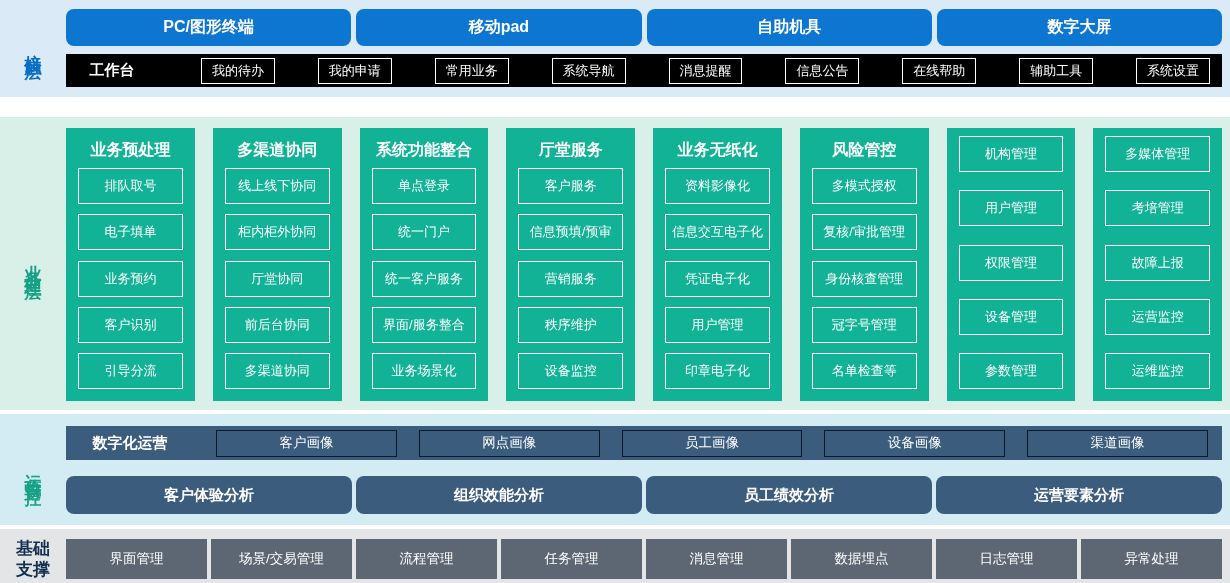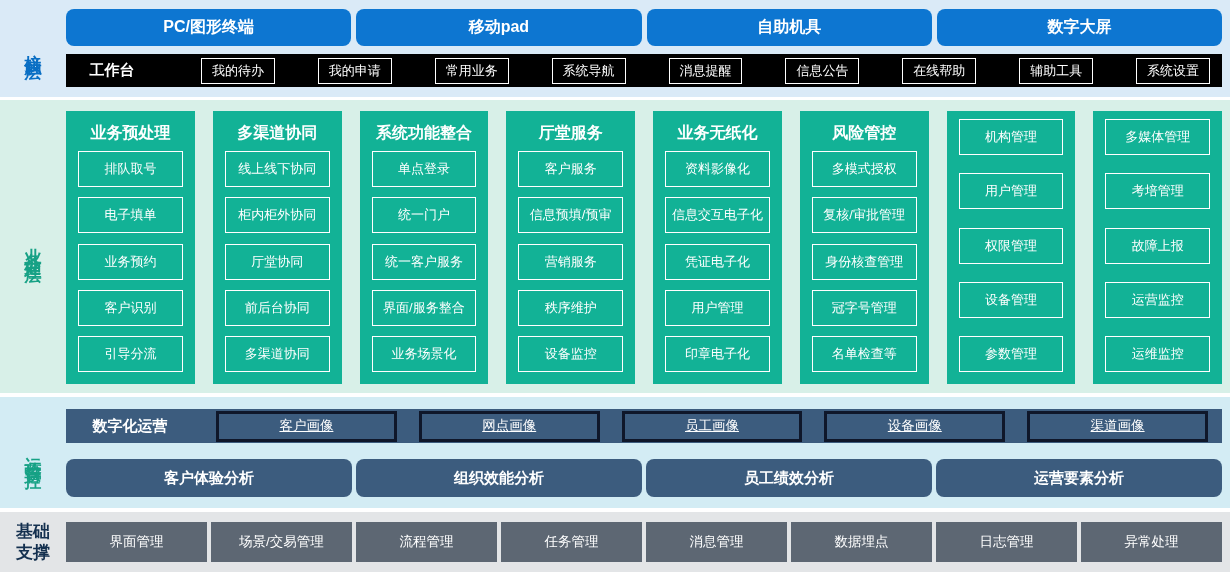--- a/index.html
+++ b/index.html
@@ -1,20 +1,20 @@
 <!DOCTYPE html>
 <html><head>
 <meta charset="utf-8">
 <style>
   html,body { margin:0; padding:0; }
   body { font-family: "Liberation Sans", "DejaVu Sans", sans-serif; background:#ffffff; }
   .page { width:1230px; height:583px; background:#ffffff; overflow:hidden; }
 
   .layer { display:flex; }
-  .layer-contact    { height:97px;  background:#daeaf7; margin-bottom:3px; }
+  .layer-contact    { height:97px;  background:#daeaf7; margin-bottom:20px; }
   .layer-business   { height:293px; background:#d8f0e8; margin-bottom:4px; }
   .layer-ops        { height:111px; background:#d3ecf4; margin-bottom:4px; }
   .layer-foundation { height:60px;  background:#e3e5e7; }
 
   .label-col { width:66px; flex:none; display:flex; align-items:center; justify-content:center; }
   .layer-body { flex:1; min-width:0; padding-right:8px; }
 
   .vlabel { writing-mode:vertical-lr; text-orientation:upright; font-weight:bold;
             font-size:17px; letter-spacing:5px; }
   .vlabel-blue  { color:#0a6fc4; }
@@ -47,23 +47,23 @@
   .biz-item { min-height:30px; border:1px solid #fff; display:flex; align-items:center;
               justify-content:center; color:#fff; font-size:13px; text-align:center;
               padding:2px 3px; line-height:1.2; }
 
   
   .layer-ops .layer-body { padding-top:12px; }
   .digital-bar { height:34px; background:#3c5c7e; display:flex; align-items:center;
                  padding-right:14px; margin-bottom:16px; }
   .digital-label { width:128px; flex:none; text-align:center; color:#fff;
                    font-weight:bold; font-size:15px; }
-  .digital-item { flex:1; margin-left:22px; height:25px; border:3px solid #0f172a;
+  .digital-item { flex:1; margin-left:22px; height:25px; border:1px solid #0f172a;
                   display:flex; align-items:center; justify-content:center;
-                  color:#fff; font-size:13.5px;text-decoration:underline; }
+                  color:#fff; font-size:13.5px; }
   .analysis-row { display:flex; gap:4px; height:38px; }
   .analysis-btn { flex:1; background:#3c5c7e; border-radius:8px; display:flex;
                   align-items:center; justify-content:center; color:#fff;
                   font-weight:bold; font-size:15px; }
 
   
   .layer-foundation .layer-body { display:flex; align-items:center; gap:4px; }
   .found-item { flex:1; height:40px; background:#5d6773; display:flex; align-items:center;
                 justify-content:center; color:#fff; font-size:13.5px; }
 </style>

